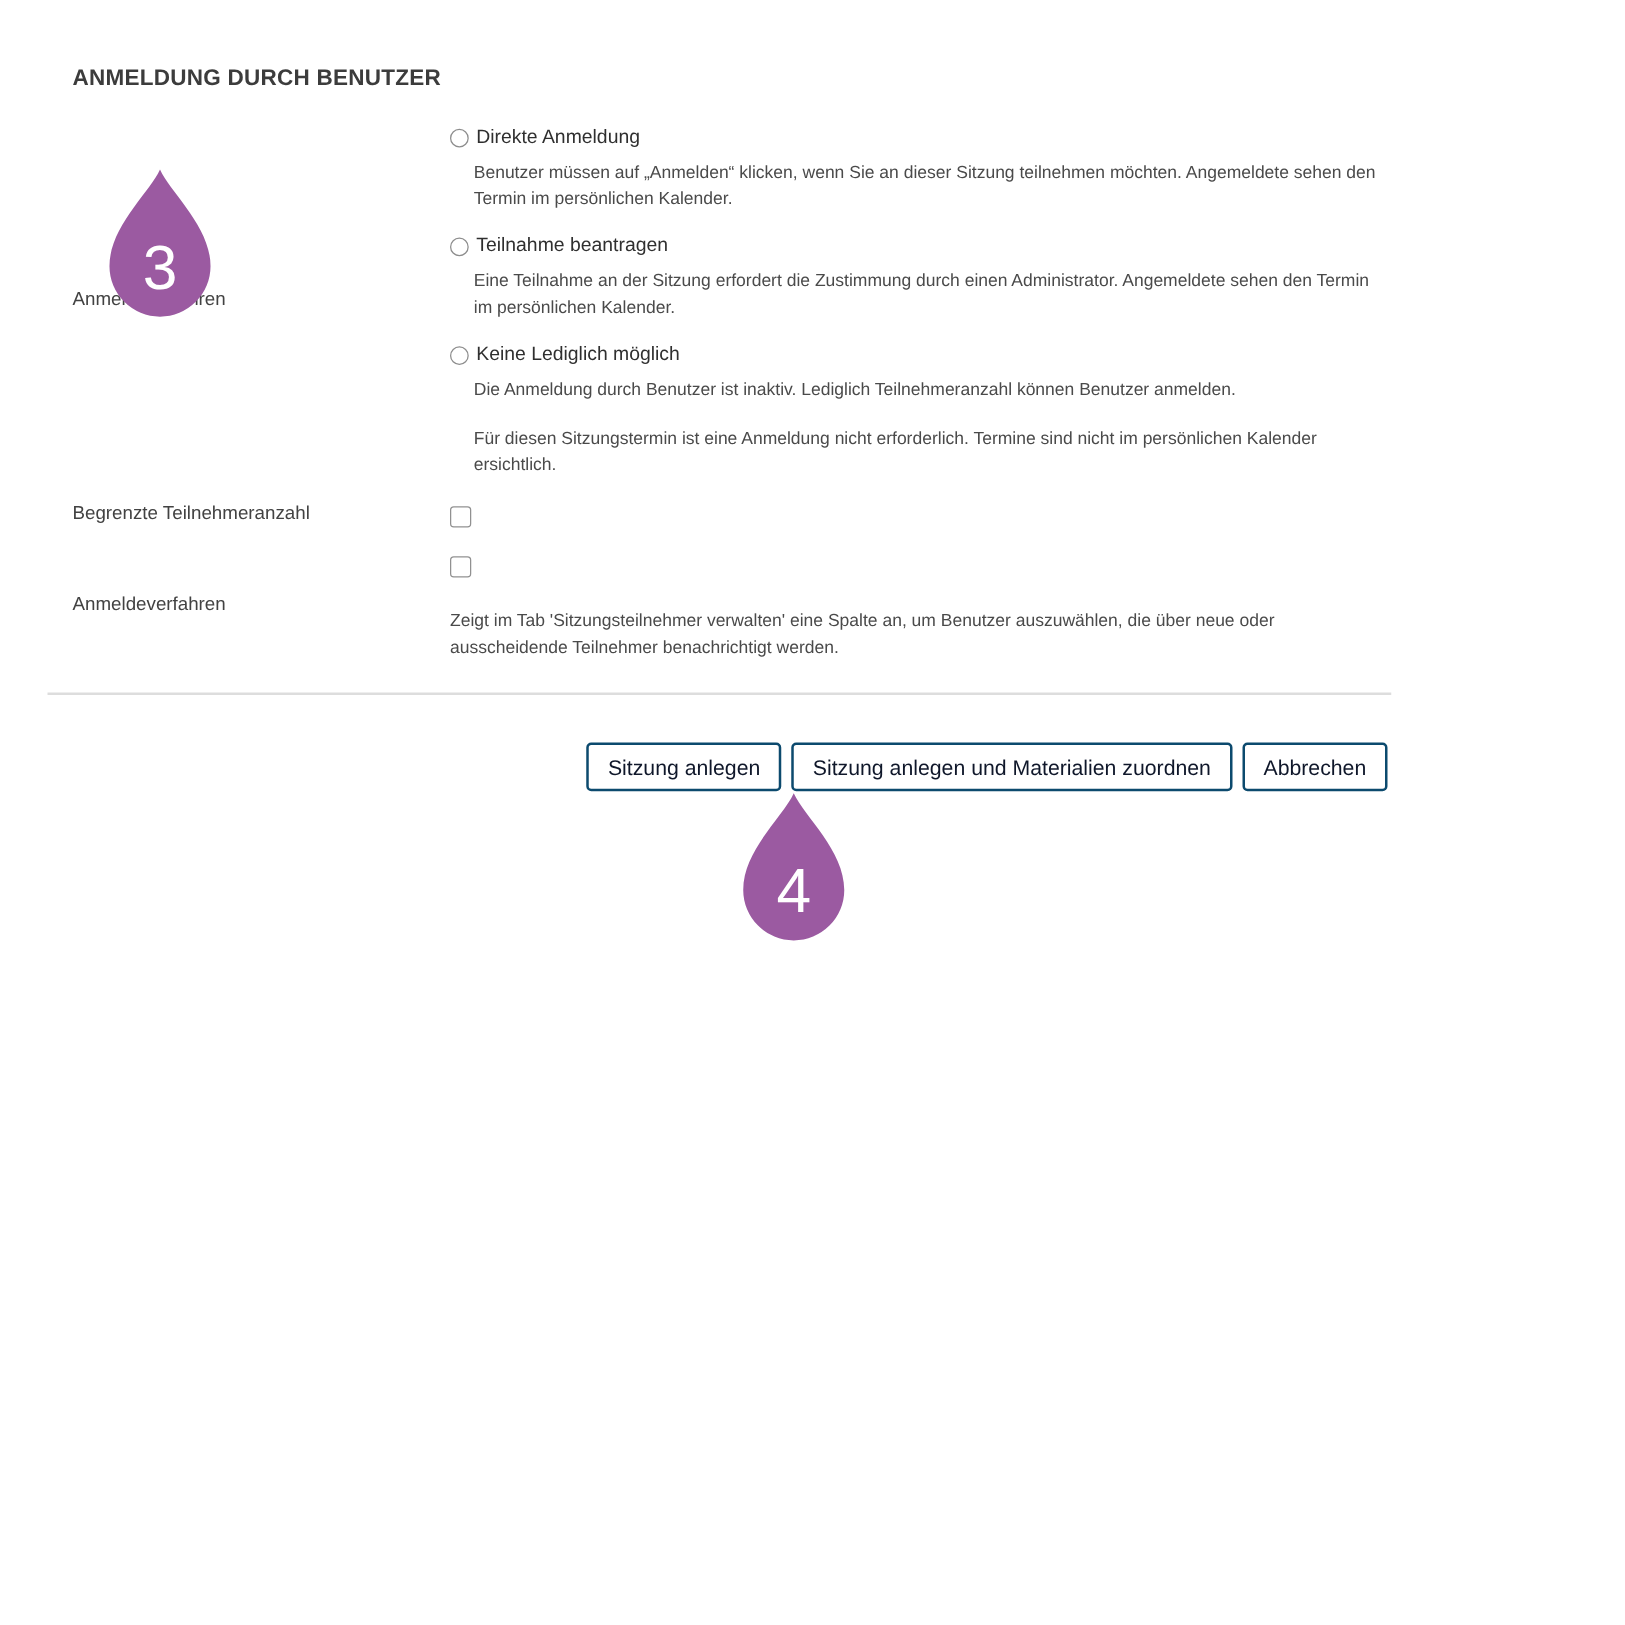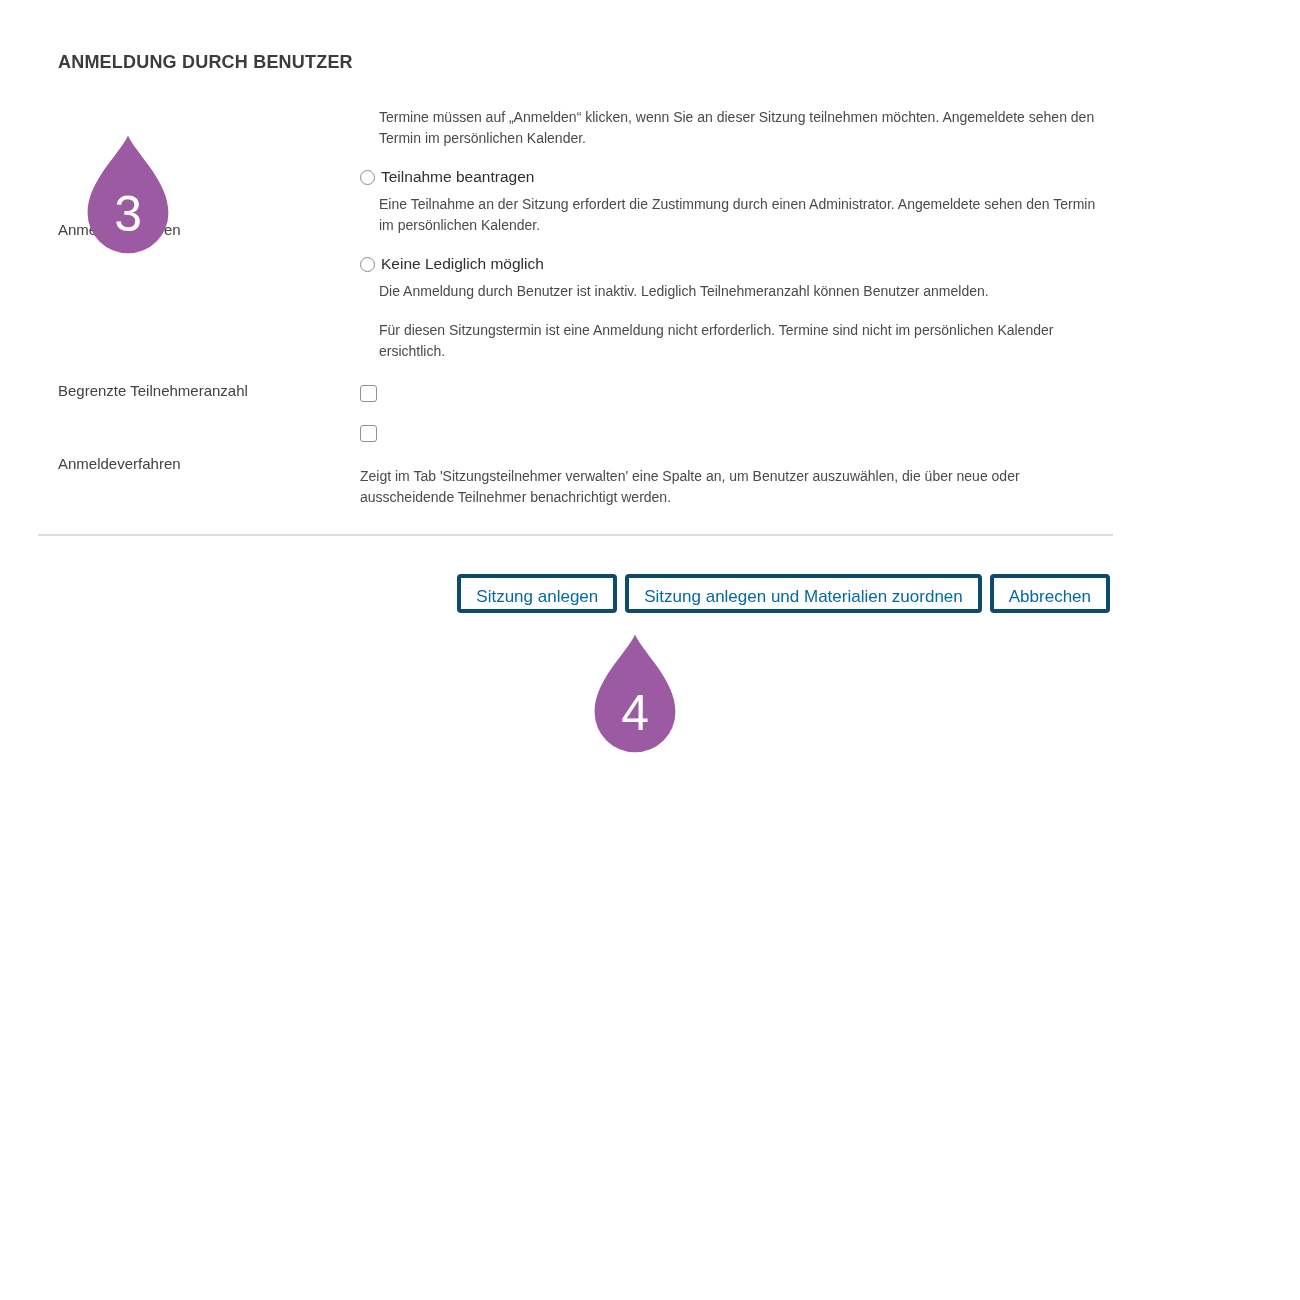--- a/index.html
+++ b/index.html
@@ -103,25 +103,25 @@
     margin-top: 38px;
     padding-right: 50px;
     display: flex;
     justify-content: flex-end;
     gap: 8px;
   }
   .btn {
     height: 39px;
     padding: 0 15px;
     background: #ffffff;
-    border: 4px solid #0c4a6e;
+    border: 2px solid #0c4a6e;
     border-radius: 4px;
     font-family: "Liberation Sans", sans-serif;
     font-size: 17px;
-    color: #0369a1;
+    color: #0f172a;
     line-height: 37px;
     cursor: pointer;
   }
 
   .marker {
     position: absolute;
     width: 86px;
     height: 122px;
     pointer-events: none;
   }
@@ -142,21 +142,25 @@
 
   <h2 class="section-heading">ANMELDUNG DURCH BENUTZER</h2>
 
   <div class="form">
 
     <div class="row">
       <div class="col-label">Anmeldeverfahren</div>
       <div class="col-control">
 
         <div class="option">
-          <div class="opt-desc">Termine müssen auf „Anmelden“ klicken, wenn Sie an dieser Sitzung teilnehmen möchten. Angemeldete sehen den Termin im persönlichen Kalender.</div>
+          <label class="opt-line">
+            <input type="radio" name="anmeldeverfahren" style="">
+            <span class="opt-label">Direkte Anmeldung</span>
+          </label>
+          <div class="opt-desc">Benutzer müssen auf „Anmelden“ klicken, wenn Sie an dieser Sitzung teilnehmen möchten. Angemeldete sehen den Termin im persönlichen Kalender.</div>
         </div>
 
         <div class="option">
           <label class="opt-line">
             <input type="radio" name="anmeldeverfahren" style="">
             <span class="opt-label">Teilnahme beantragen</span>
           </label>
           <div class="opt-desc">Eine Teilnahme an der Sitzung erfordert die Zustimmung durch einen Administrator. Angemeldete sehen den Termin im per­sönlichen Kalender.</div>
         </div>
 

